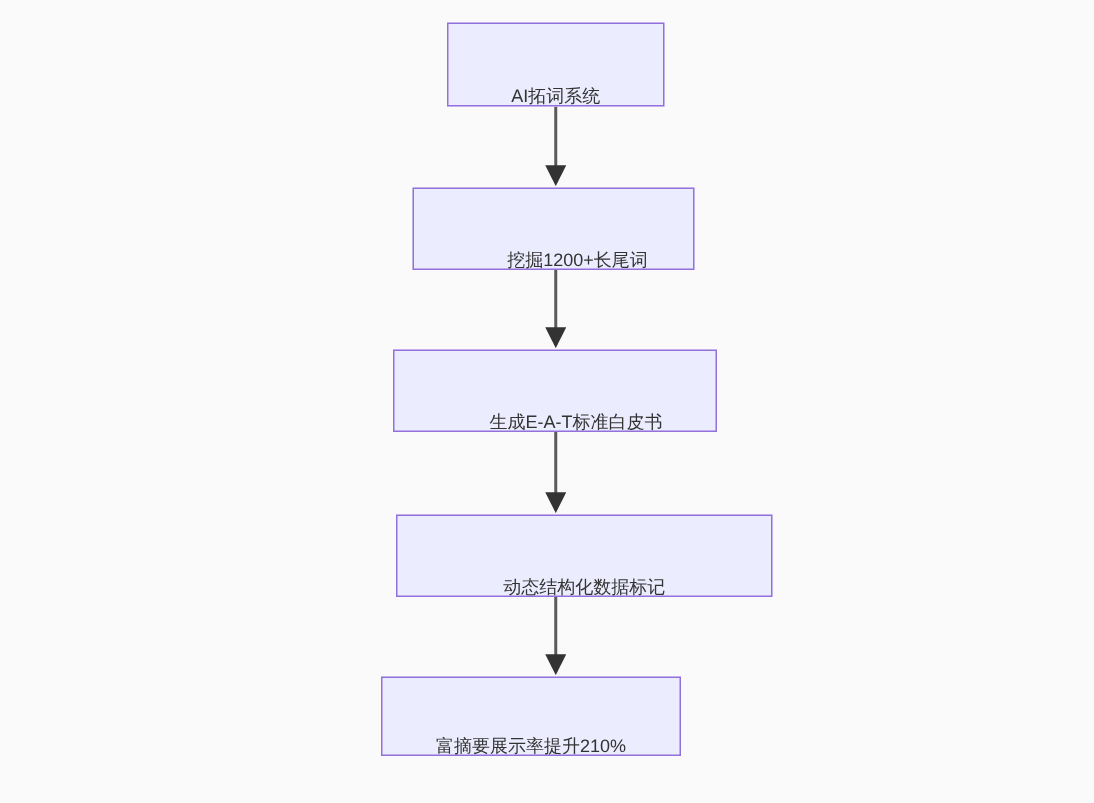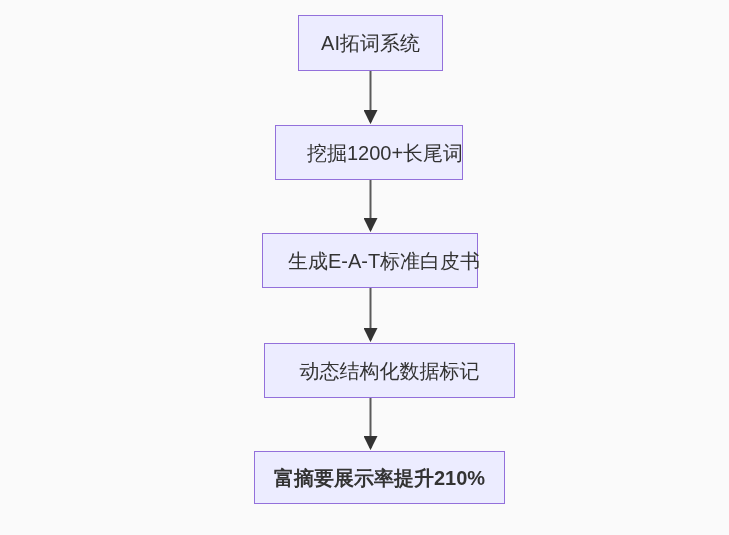--- a/index.html
+++ b/index.html
@@ -20,33 +20,33 @@
     top: 0;
     width: 729px;
     height: 535px;
   }
   .flow-node {
     position: absolute;
     box-sizing: border-box;
     background: var(--node-fill, #ececff);
     border: 1px solid var(--node-border, #9370db);
     color: var(--text-color, #333333);
-    font-size: 20px;
+    font-size: 12px;
     line-height: 1;
     display: flex;
-    align-items: center;
+    align-items: flex-end;
     justify-content: center;
     text-align: center;
     white-space: nowrap;
   }
   .node-0 { left: 298px; top: 15px;  width: 145px; height: 56px; }
   .node-1 { left: 275px; top: 125px; width: 188px; height: 55px; padding-left: 32px; }
   .node-2 { left: 262px; top: 233px; width: 216px; height: 55px; padding-left: 28px; }
   .node-3 { left: 264px; top: 343px; width: 251px; height: 55px; }
-  .node-4 { left: 254px; top: 451px; width: 251px; height: 53px; font-weight: bold; }
+  .node-4 { left: 254px; top: 451px; width: 200px; height: 53px; }
   .edges-svg {
     position: absolute;
     left: 0;
     top: 0;
     pointer-events: none;
   }
 </style>
 </head>
 <body>
 

